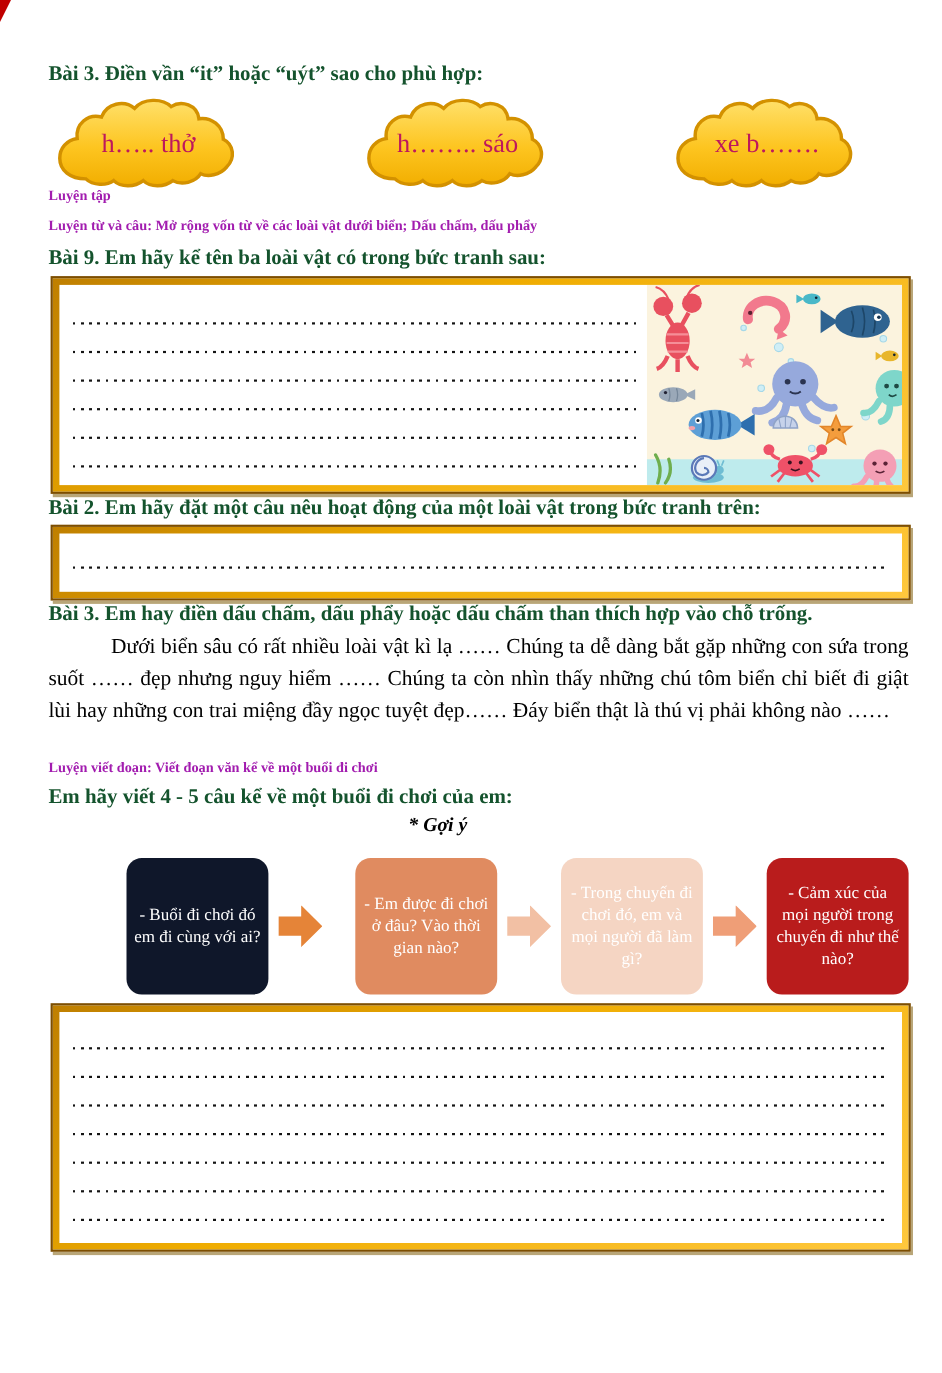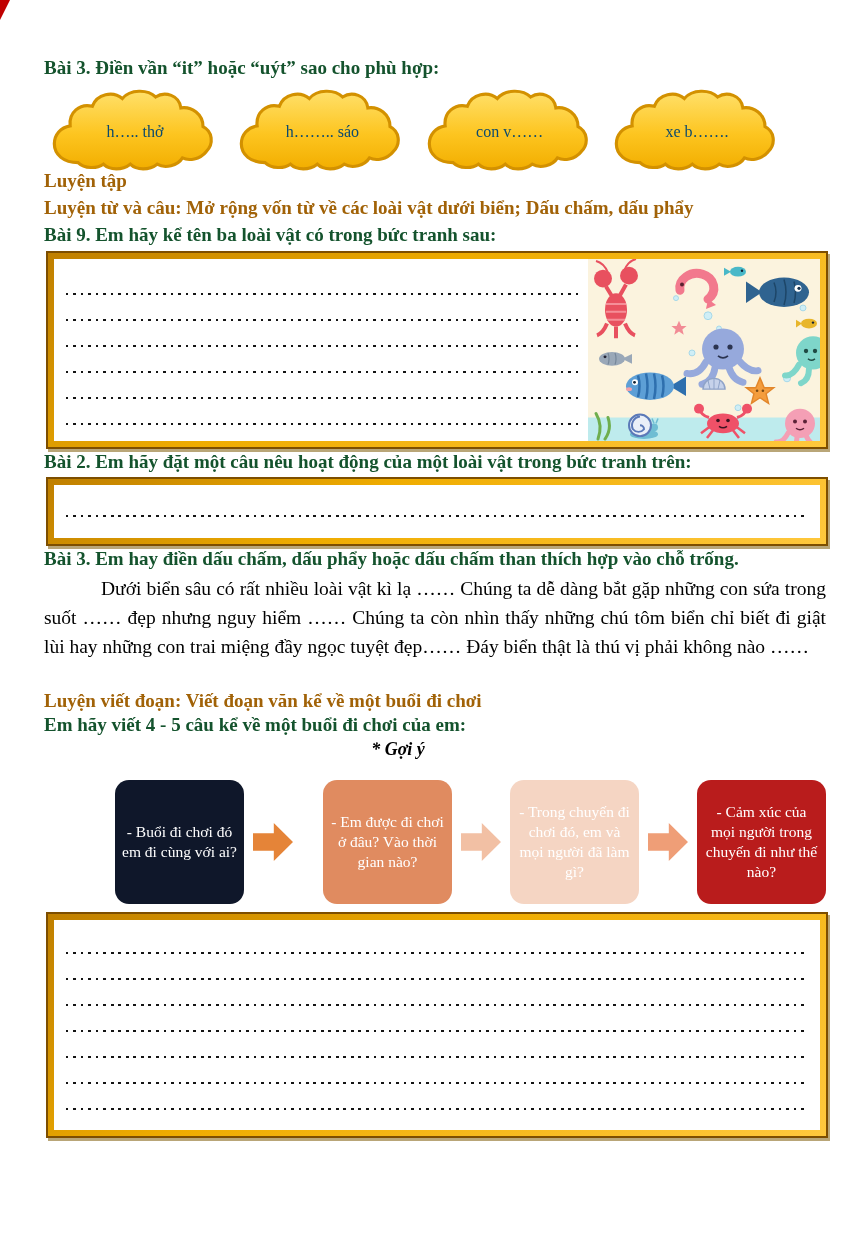--- a/index.html
+++ b/index.html
@@ -2,32 +2,32 @@
 <html><head>
 <meta charset="utf-8">
 <style>
   html,body{margin:0;padding:0;background:#ffffff;}
   #page{
     position:relative;width:856px;height:1248px;background:#ffffff;overflow:hidden;
     font-family:"Liberation Serif","DejaVu Serif",serif;color:#000;
   }
   .abs{position:absolute;}
   .h-black{font-size:19px;font-weight:bold;color:#14532d;white-space:nowrap;}
-  .h-blue{font-size:19px;font-weight:bold;color:#a16207;white-space:nowrap;}
+  .h-blue{font-size:13px;font-weight:bold;color:#a21caf;white-space:nowrap;}
 
   
   .red-corner{left:0;top:0;width:10px;height:20px;background:#C00000;
     clip-path:polygon(0 0,100% 0,0 100%);}
 
   
   .clouds-row{left:48px;top:86px;width:736px;height:86px;display:flex;justify-content:space-between;}
   .cloud{position:relative;width:174px;height:86px;}
   .cloud svg{position:absolute;left:0;top:0;width:100%;height:100%;}
   .cloud-label{position:absolute;left:50%;top:54%;transform:translate(-50%,-50%);
-    font-size:16px;color:#0c4a6e;white-space:nowrap;}
+    font-size:24px;color:#be185d;white-space:nowrap;}
 
   
   .gbox{left:46px;width:782px;border:2px solid #7D4E00;box-sizing:border-box;
     background:linear-gradient(145deg,#BF7F00 0%,#EFAC00 40%,#FFC83D 100%);
     padding:6px;box-shadow:2px 3px 0 rgba(128,92,10,.55);}
   .gbox-inner{background:#fff;width:100%;height:100%;box-sizing:border-box;}
   .flexrow{display:flex;height:100%;}
   .lines-col{flex:1;padding:10px 6px 0 12px;box-sizing:border-box;overflow:hidden;}
   .lines-pad{padding:6px 12px 0 12px;box-sizing:border-box;overflow:hidden;height:100%;}
   .dotline{height:26px;
@@ -80,26 +80,20 @@
       <div class="cloud">
         <svg viewBox="0 0 220 110" preserveAspectRatio="none">
           <path d="M38,98 C20,98 8,88 8,74 C8,62 16,53 28,51 C26,34 40,22 56,26 C62,10 82,6 94,16 C104,4 126,4 136,14 C148,6 166,12 168,28 C182,26 196,36 196,52 C208,58 210,74 200,84 C192,94 178,96 170,92 C164,102 148,106 138,100 C128,108 112,108 104,100 C94,108 78,108 70,100 C62,106 46,106 38,98 Z" fill="url(#cloudGrad)" stroke="#D39100" stroke-width="4"></path>
         </svg>
         <span class="cloud-label">h…….. sáo</span>
       </div>
       <div class="cloud">
         <svg viewBox="0 0 220 110" preserveAspectRatio="none">
           <path d="M38,98 C20,98 8,88 8,74 C8,62 16,53 28,51 C26,34 40,22 56,26 C62,10 82,6 94,16 C104,4 126,4 136,14 C148,6 166,12 168,28 C182,26 196,36 196,52 C208,58 210,74 200,84 C192,94 178,96 170,92 C164,102 148,106 138,100 C128,108 112,108 104,100 C94,108 78,108 70,100 C62,106 46,106 38,98 Z" fill="url(#cloudGrad)" stroke="#D39100" stroke-width="4"></path>
         </svg>
-        <span class="cloud-label">con v……</span>
-      </div>
-      <div class="cloud">
-        <svg viewBox="0 0 220 110" preserveAspectRatio="none">
-          <path d="M38,98 C20,98 8,88 8,74 C8,62 16,53 28,51 C26,34 40,22 56,26 C62,10 82,6 94,16 C104,4 126,4 136,14 C148,6 166,12 168,28 C182,26 196,36 196,52 C208,58 210,74 200,84 C192,94 178,96 170,92 C164,102 148,106 138,100 C128,108 112,108 104,100 C94,108 78,108 70,100 C62,106 46,106 38,98 Z" fill="url(#cloudGrad)" stroke="#D39100" stroke-width="4"></path>
-        </svg>
         <span class="cloud-label">xe b…….</span>
       </div>
     </div>
 
   <div class="abs h-blue" style="left:44px;top:170px;">Luyện tập</div>
 
   <div class="abs h-blue" style="left:44px;top:197px;">Luyện từ và câu: Mở rộng vốn từ về các loài vật dưới biển; Dấu chấm, dấu phẩy</div>
 
   <div class="abs h-black" style="left:44px;top:224px;">Bài 9. Em hãy kể tên ba loài vật có trong bức tranh sau:</div>
 

